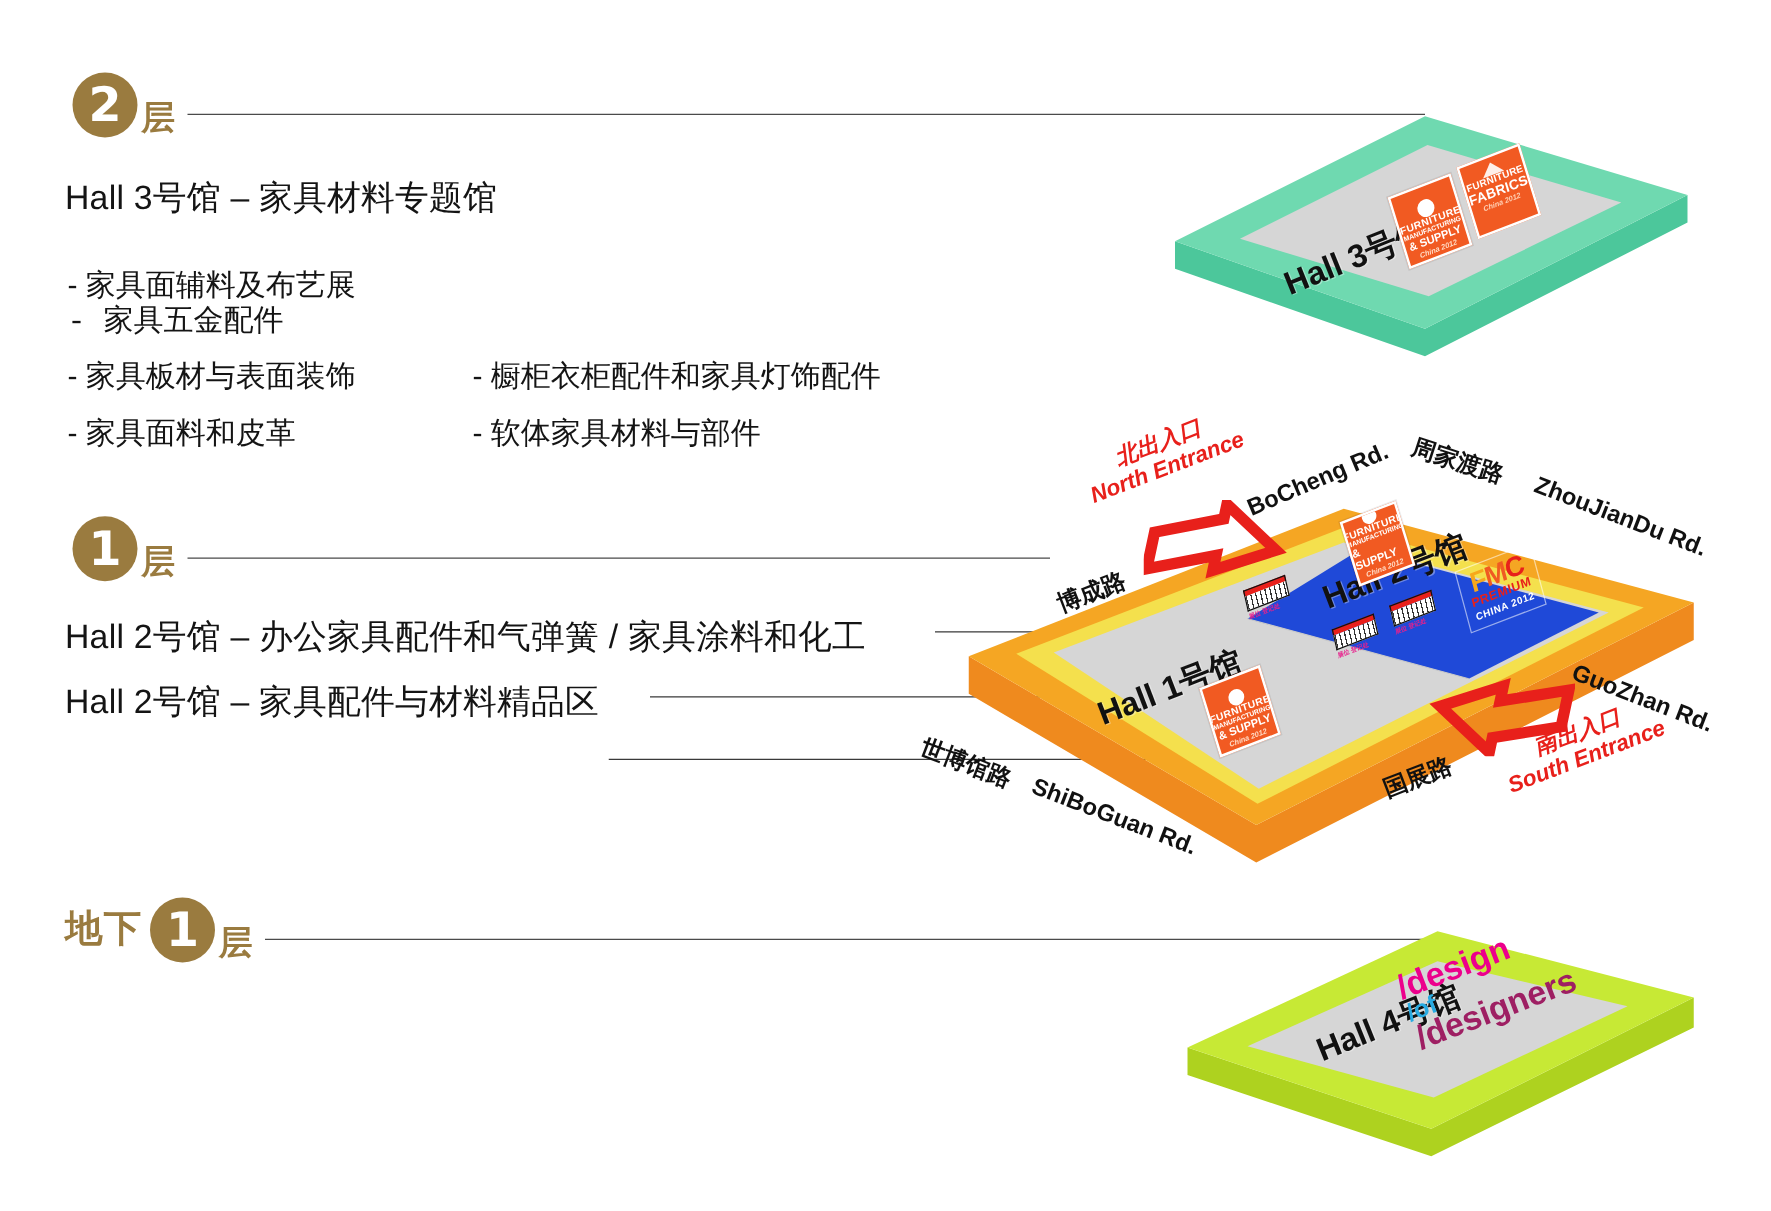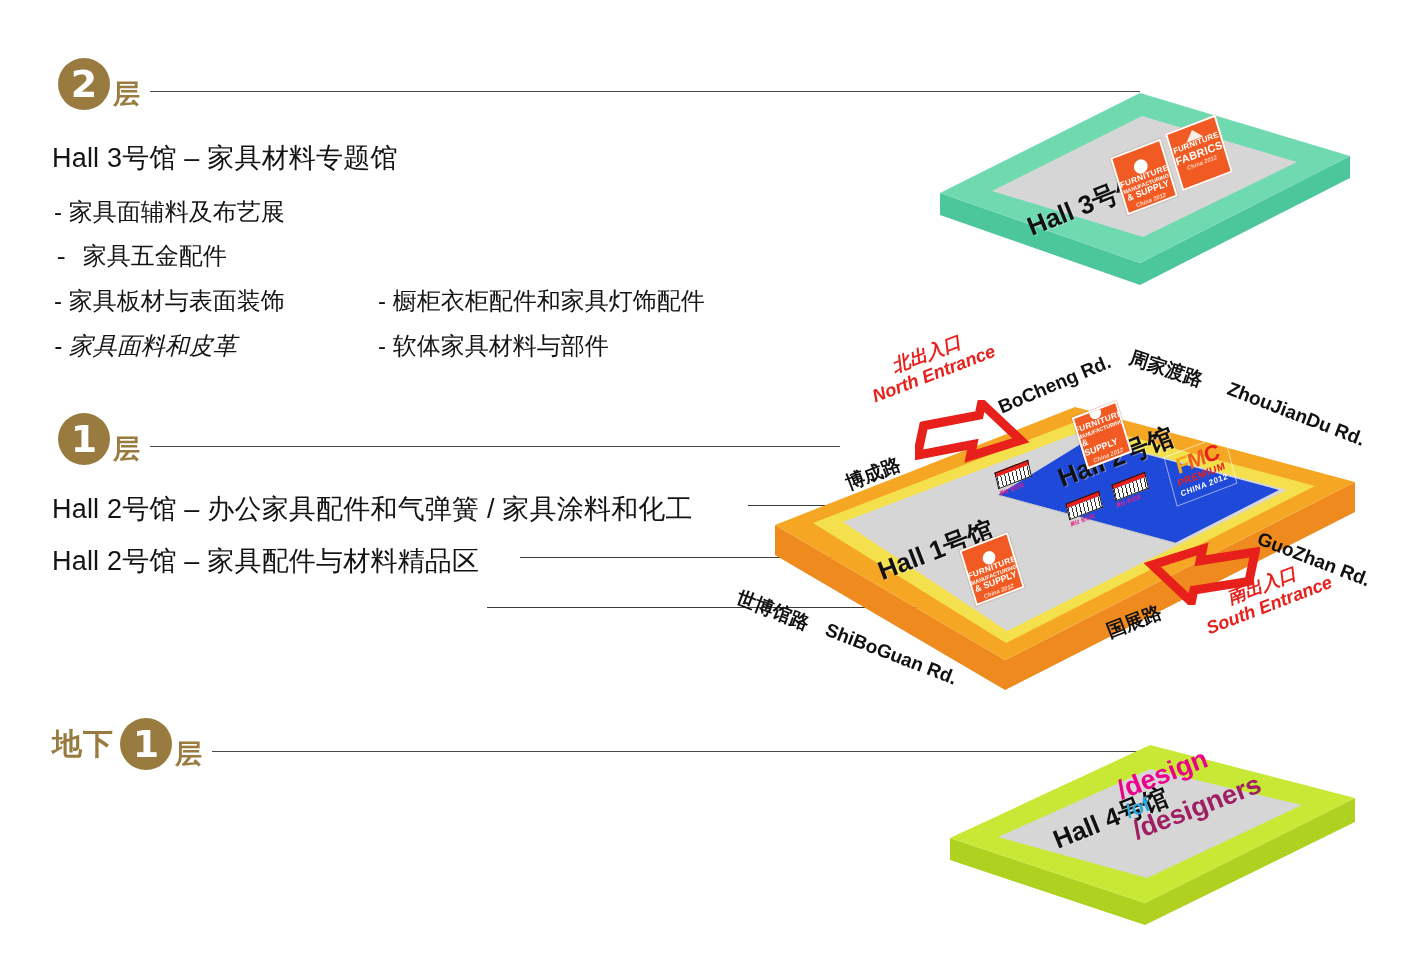--- a/index.html
+++ b/index.html
@@ -138,24 +138,24 @@
 
   <div class="floor-head" style="left:52px;top:58px;">
     <span class="floor-pre"></span>
     <span class="floor-badge">2</span>
     <span class="floor-suffix">层</span>
     <span class="floor-rule" style="width:990px;"></span>
   </div>
 
   <div class="hall-title" style="left:52px;top:140px;">Hall 3号馆 – 家具材料专题馆</div>
 
-  <div class="bullet" style="left:54px;top:196px;text-align:right;">- 家具面辅料及布艺展</div>
+  <div class="bullet" style="left:54px;top:212px;text-align:right;">- 家具面辅料及布艺展</div>
   <div class="bullet" style="left:54px;top:240px;font-family:Liberation Mono, monospace;">- 家具五金配件</div>
   <div class="bullet" style="left:54px;top:285px;">- 家具板材与表面装饰</div>
-  <div class="bullet" style="left:54px;top:330px;font-style:italic;">- 家具面料和皮革</div>
+  <div class="bullet" style="left:54px;top:330px;">- 家具面料和皮革</div>
 
   <div class="bullet" style="left:378px;top:285px;">- 橱柜衣柜配件和家具灯饰配件</div>
   <div class="bullet" style="left:378px;top:330px;">- 软体家具材料与部件</div>
 
   <div class="iso" style="left:930px;top:60px;width:440px;height:240px;">
     <svg width="440" height="240" viewBox="0 0 440 240">
 
       <polygon points="10,155 210,225 420,118 420,96 210,203 10,133" fill="#4cc79b"></polygon>
 
       <polygon points="10,133 210,33 420,96 210,203" fill="#6fd9b0"></polygon>

